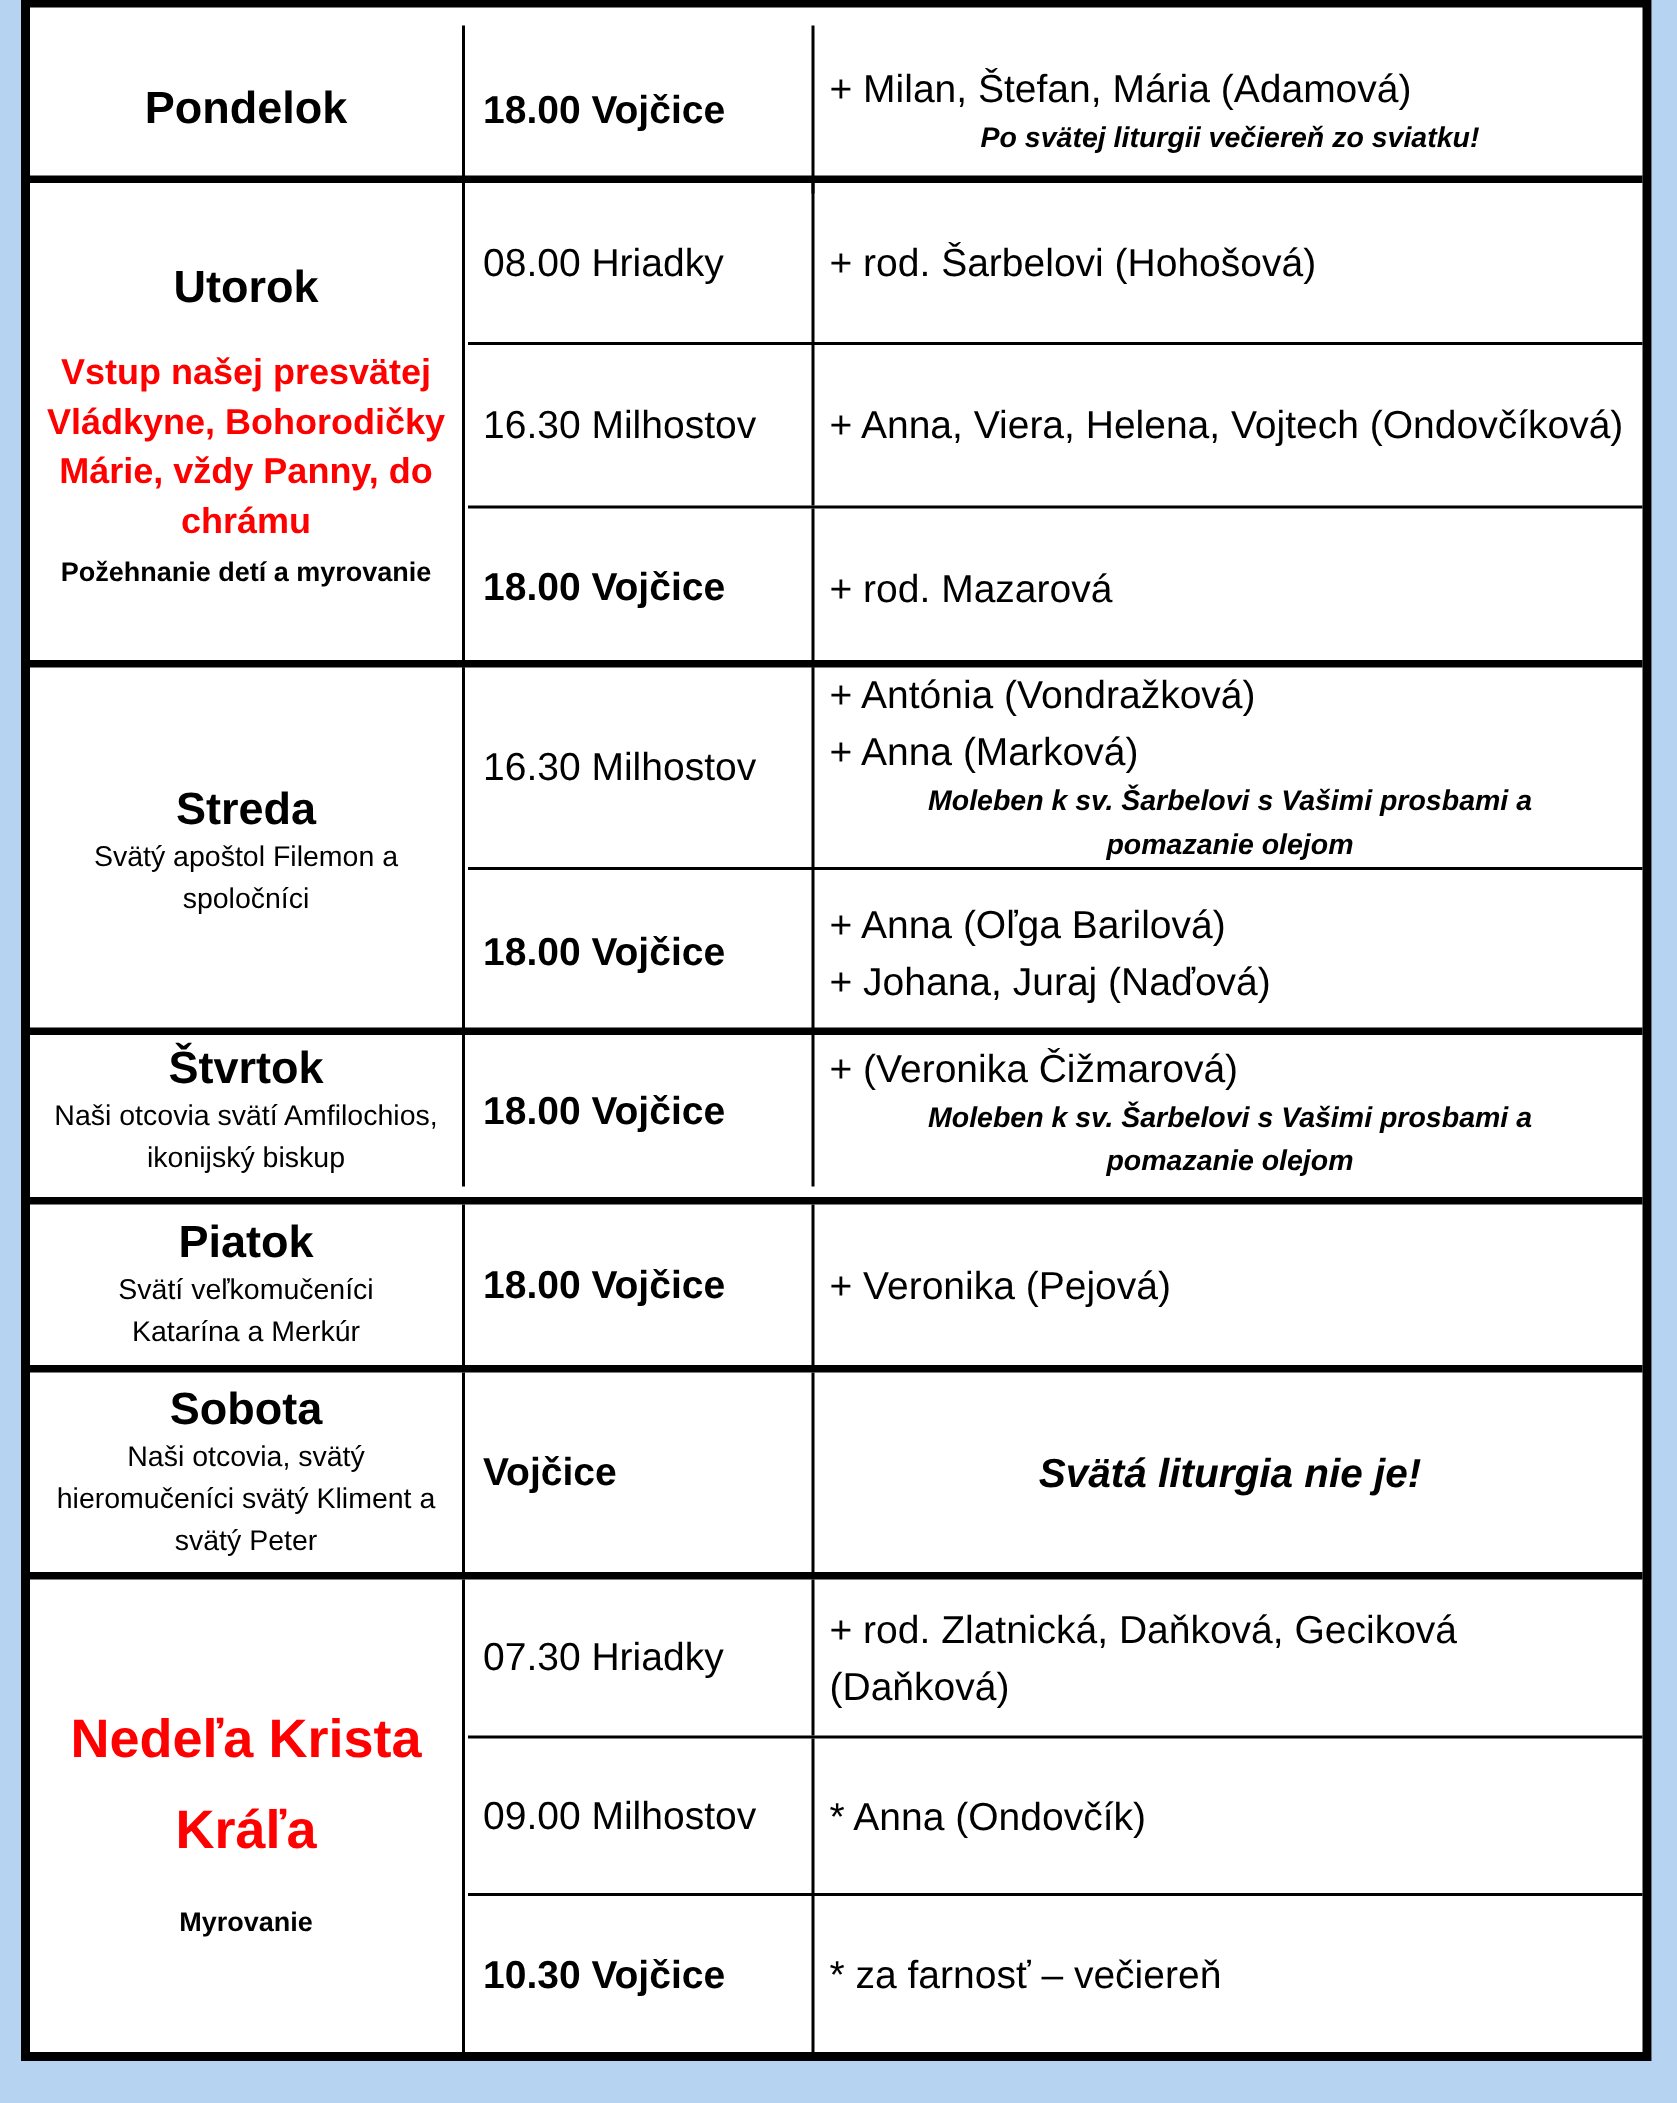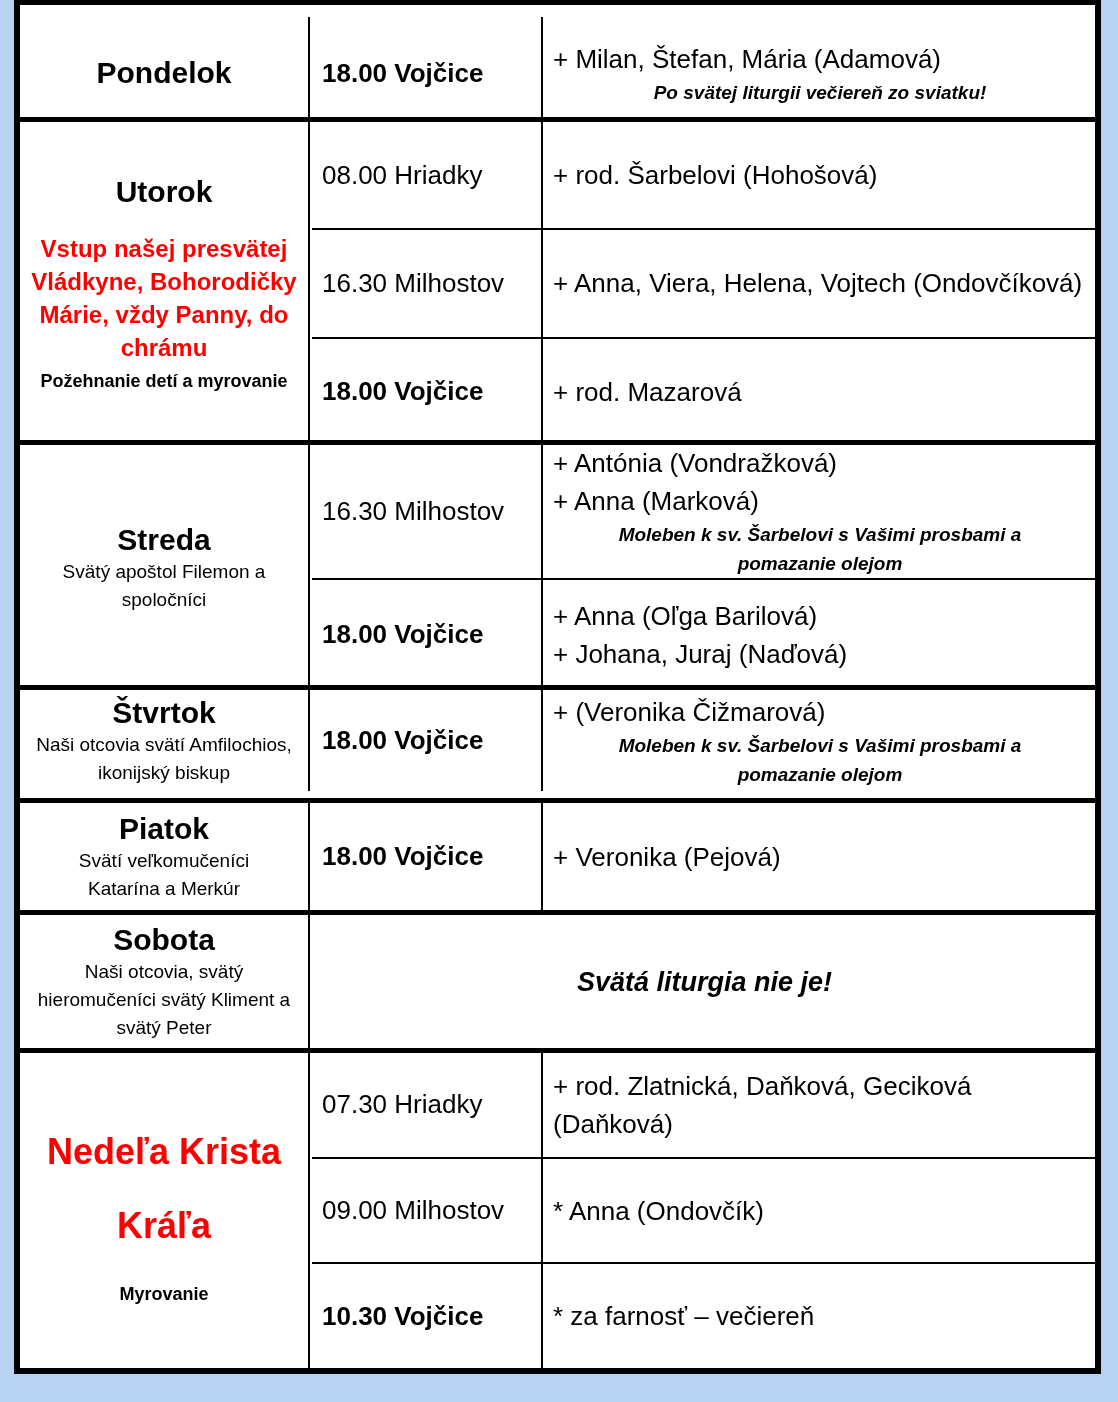--- a/index.html
+++ b/index.html
@@ -70,21 +70,21 @@
     font-size: 19px; line-height: 29px;
     text-align: center;
   }
   .center-note {
     font-weight: bold; font-style: italic;
     font-size: 27px; text-align: center;
   }
   .dayname { font-weight: bold; font-size: 30px; line-height: 36px; }
   .feast { font-size: 19px; line-height: 28px; }
   .feast-red { color: #ff0000; font-weight: bold; font-size: 24px; line-height: 33px; }
-  .feast-red-big { color: #ff0000; font-weight: bold; font-size: 36px; line-height: 74px; }
+  .feast-red-big { color: #ff0000; font-weight: bold; font-size: 36px; line-height: 61px; }
   .extra { font-weight: bold; font-size: 18px; line-height: 26px; }
 </style>
 </head>
 <body>
 
 <div id="sched">
 
   <div class="group first" style="top:12px;height:112px;">
     <div class="daycell">
       <div class="dayname">Pondelok</div>
@@ -183,20 +183,21 @@
     </div>
   </div>
 
   <div class="group" style="top:905px;height:138px;">
     <div class="daycell">
       <div class="dayname">Sobota</div>
       <div class="feast">Naši otcovia, svätý hieromučeníci svätý Kliment a svätý Peter</div>
     </div>
     <div class="services">
       <div class="svc first">
+        <div class="time bold">Vojčice</div>
         <div class="intent">
           <div class="center-note">Svätá liturgia nie je!</div>
         </div>
       </div>
     </div>
   </div>
 
   <div class="group" style="top:1043px;bottom:0;">
     <div class="daycell">
       <div class="feast-red-big" style="padding:0 20px;">Nedeľa Krista Kráľa</div>

